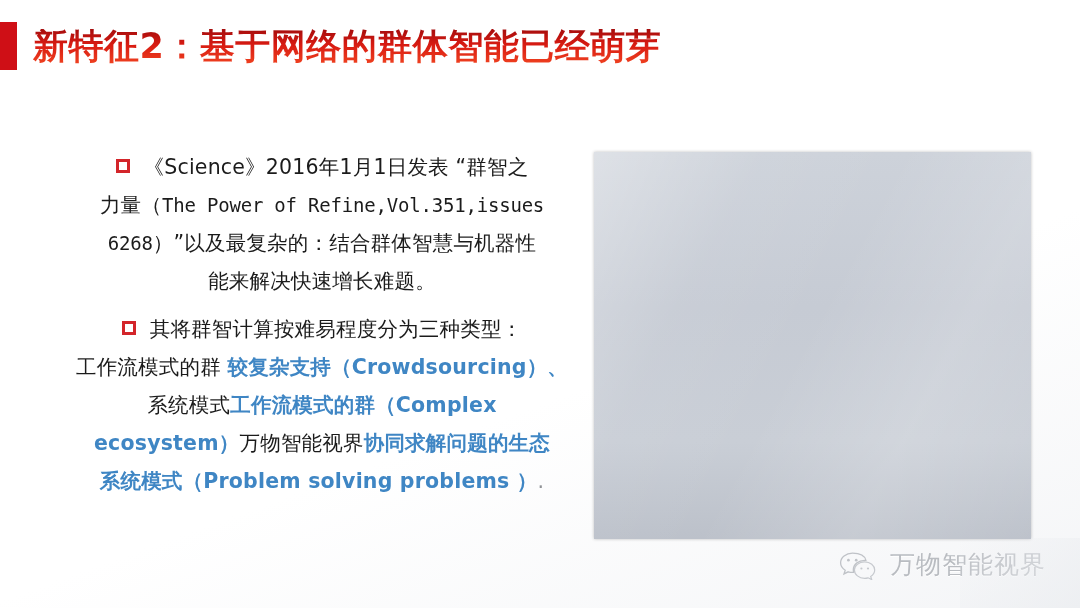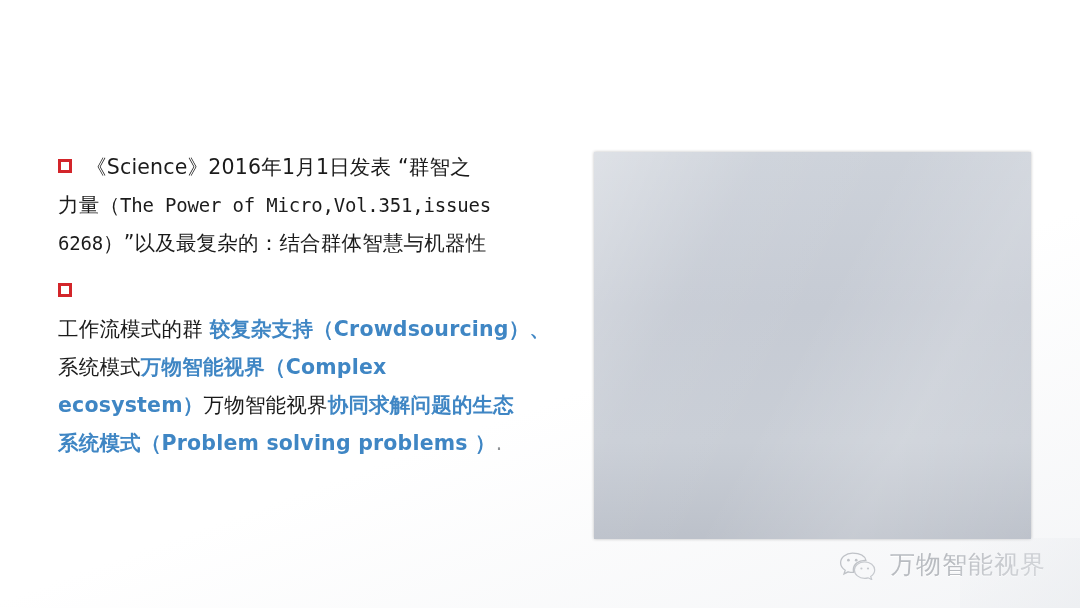--- a/index.html
+++ b/index.html
@@ -52,20 +52,21 @@
     -webkit-text-fill-color: transparent;
     text-shadow: none;
   }
 
   
   .body-col {
     position: absolute;
     left: 58px;
     top: 148px;
     width: 528px;
+    text-align: center;
   }
   .para {
     font-family: "DejaVu Sans", sans-serif;
     font-size: 20.5px;
     line-height: 38px;
     color: #1b1b1b;
     letter-spacing: 0.2px;
     margin: 0;
   }
   .para + .para { margin-top: 10px; }
@@ -327,33 +328,38 @@
     height: 70px;
     background: linear-gradient(135deg, rgba(255,255,255,0) 0%, rgba(236,238,241,0.85) 100%);
     pointer-events: none;
   }
 </style>
 </head>
 <body>
 
 <div class="slide">
 
+  <div class="title-row">
+    <div class="title-marker"></div>
+    <div class="slide-title">新特征2：基于网络的群体智能已经萌芽</div>
+  </div>
 
   <div class="body-col">
 
     <p class="para">
       <span class="bullet"></span><span>《Science》</span><span>2016年1月1日发表    </span><span>“群智之</span><br>
-      <span>力量（</span><span class="mono">The Power  of Micro,Vol.351,issues</span><br>
+      <span>力量（</span><span class="mono">The Power  of Refine,Vol.351,issues</span><br>
       <span class="mono">6268</span><span>）”以及最复杂的：结合群体智慧与机器性</span><br>
+      <span>能来解决快速增长难题。</span>
     </p>
 
     <p class="para">
-      <span class="bullet"></span><br>
+      <span class="bullet"></span><span>其将群智计算按难易程度分为三种类型：</span><br>
       <span>工作流模式的群 </span><span class="accent-b">较复杂支持（Crowdsourcing）</span><span class="accent-b">、</span><br>
-      <span>系统模式</span><span class="accent-b">万物智能视界（Complex</span><br>
+      <span>系统模式</span><span class="accent-b">工作流模式的群（Complex</span><br>
       <span class="accent-b">ecosystem）</span><span>万物智能视界</span><span class="accent-b">协同求解问题的生态</span><br>
       <span class="accent-b">系统模式（Problem solving  problems ）</span><span class="dim">.</span>
     </p>
 
   </div>
 
   <div class="photo">
 
     <div class="photo-topbar">
       <div class="magname">Science</div>

